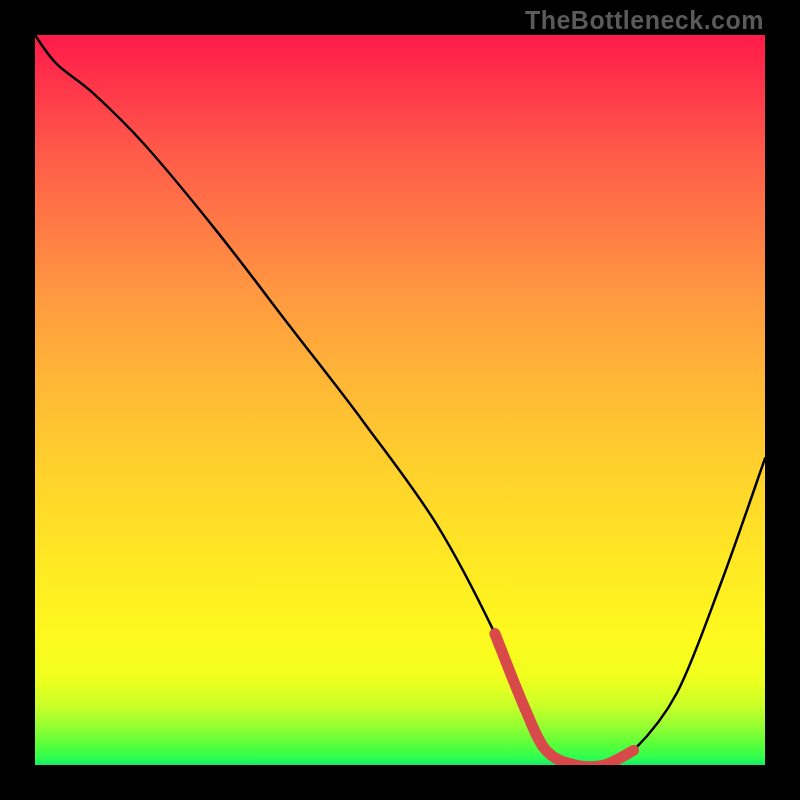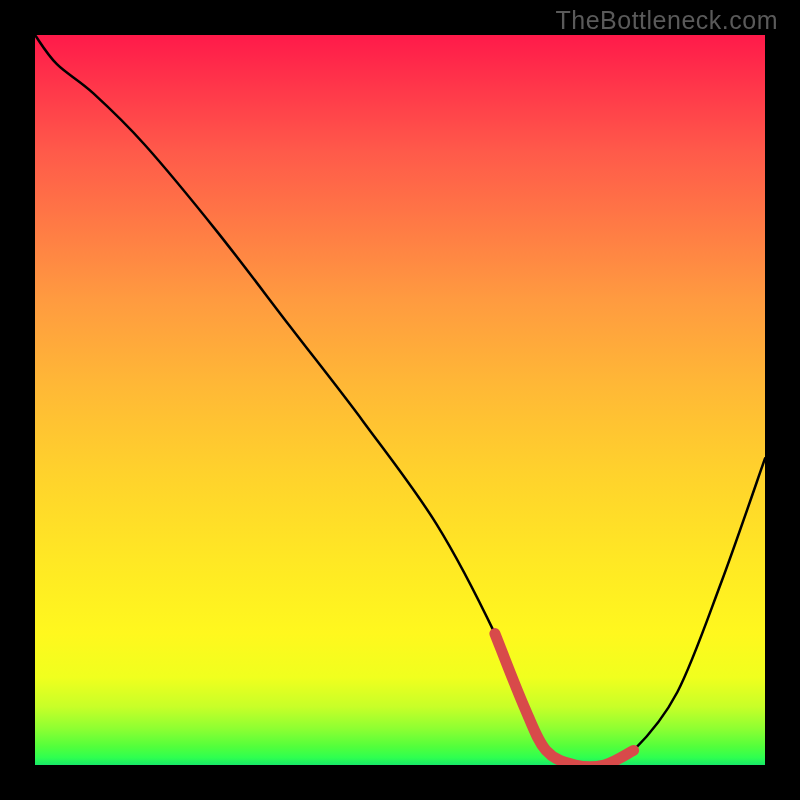--- a/index.html
+++ b/index.html
@@ -40,24 +40,24 @@
       #c8ff28 92%,
       #8eff32 95%,
       #52ff3c 97.5%,
       #2eff50 99%,
       #18e868 100%
     );
   }
   .watermark {
     position: absolute;
     top: 6px;
-    right: 22px;
+    right: 36px;
     color: #5a5a5a;
     font-size: 25px;
-    font-weight: 400;
+    font-weight: 700;
     letter-spacing: 0.5px;
     user-select: none;
   }
   svg.curve {
     position: absolute;
     top: 0;
     left: 0;
     width: 730px;
     height: 730px;
     pointer-events: none;

